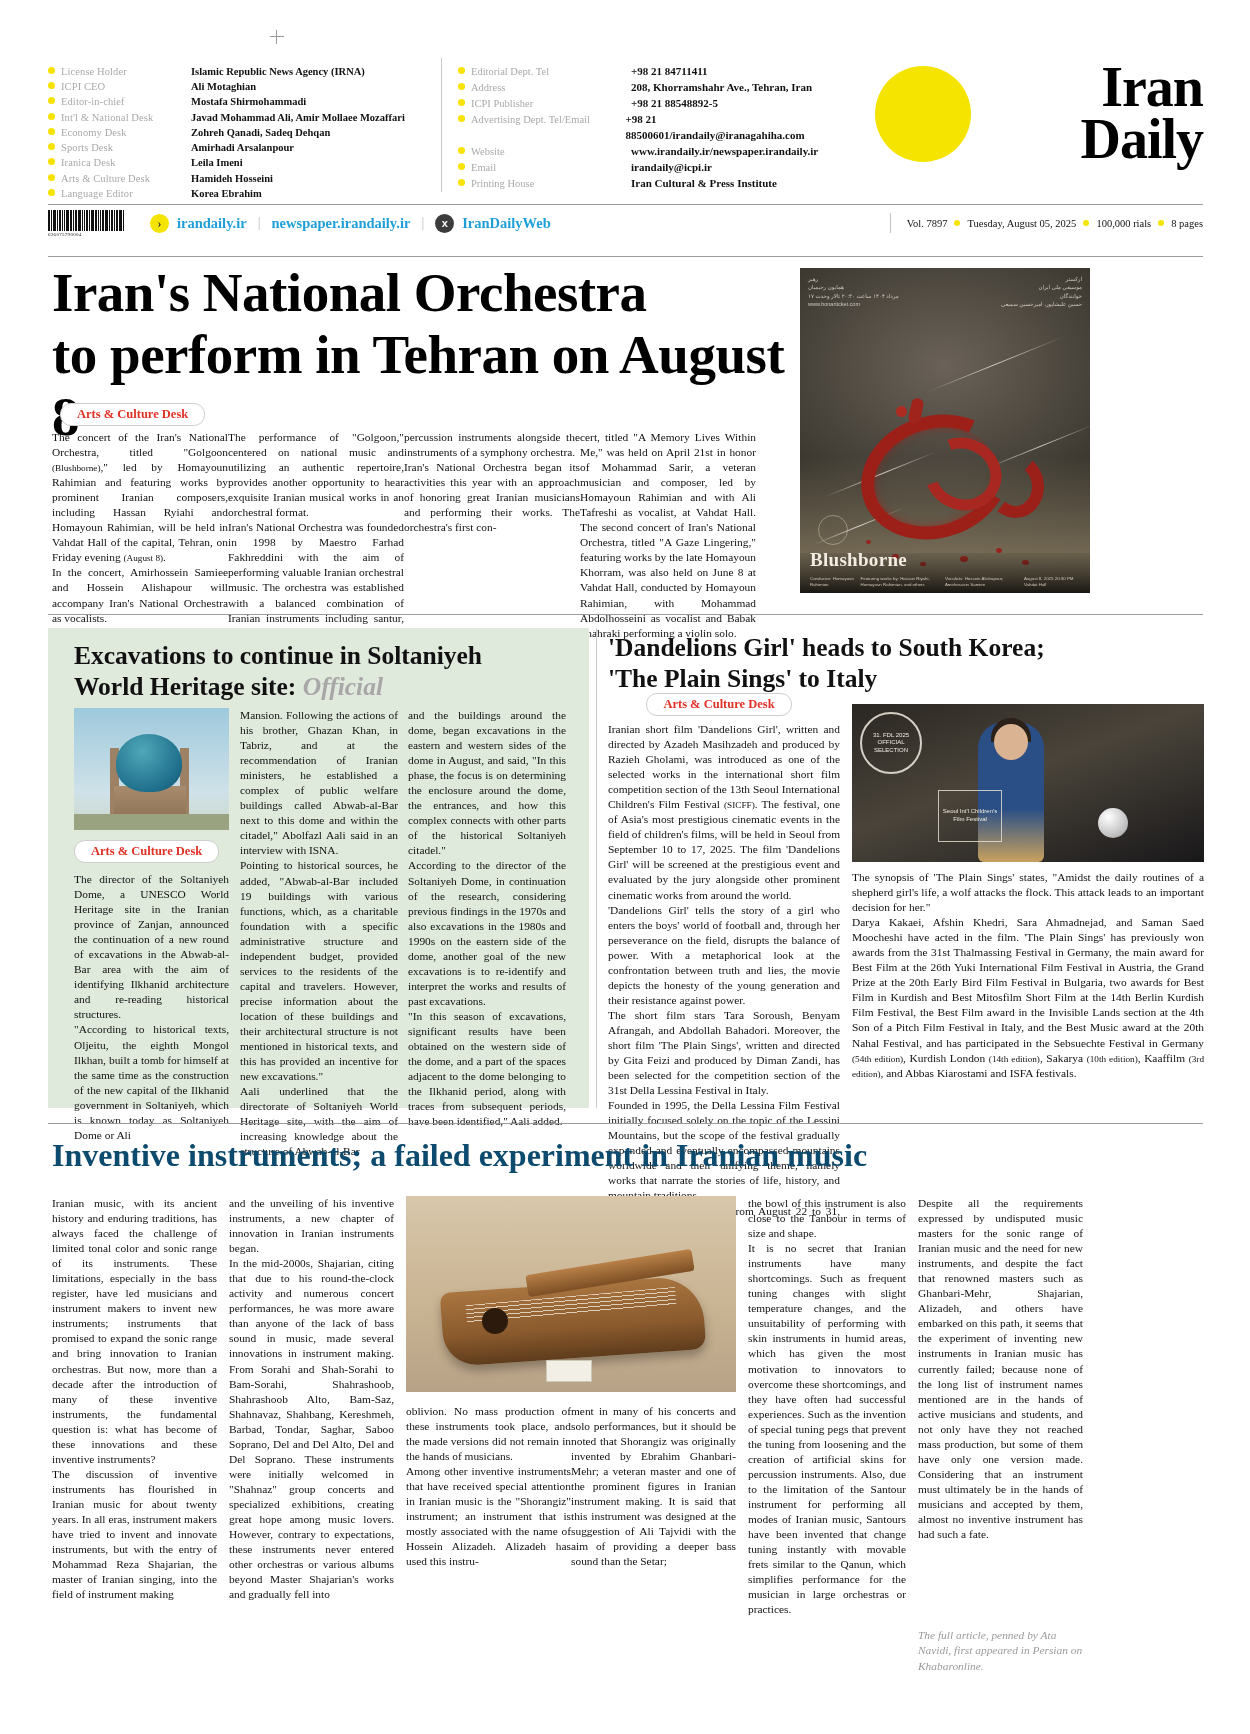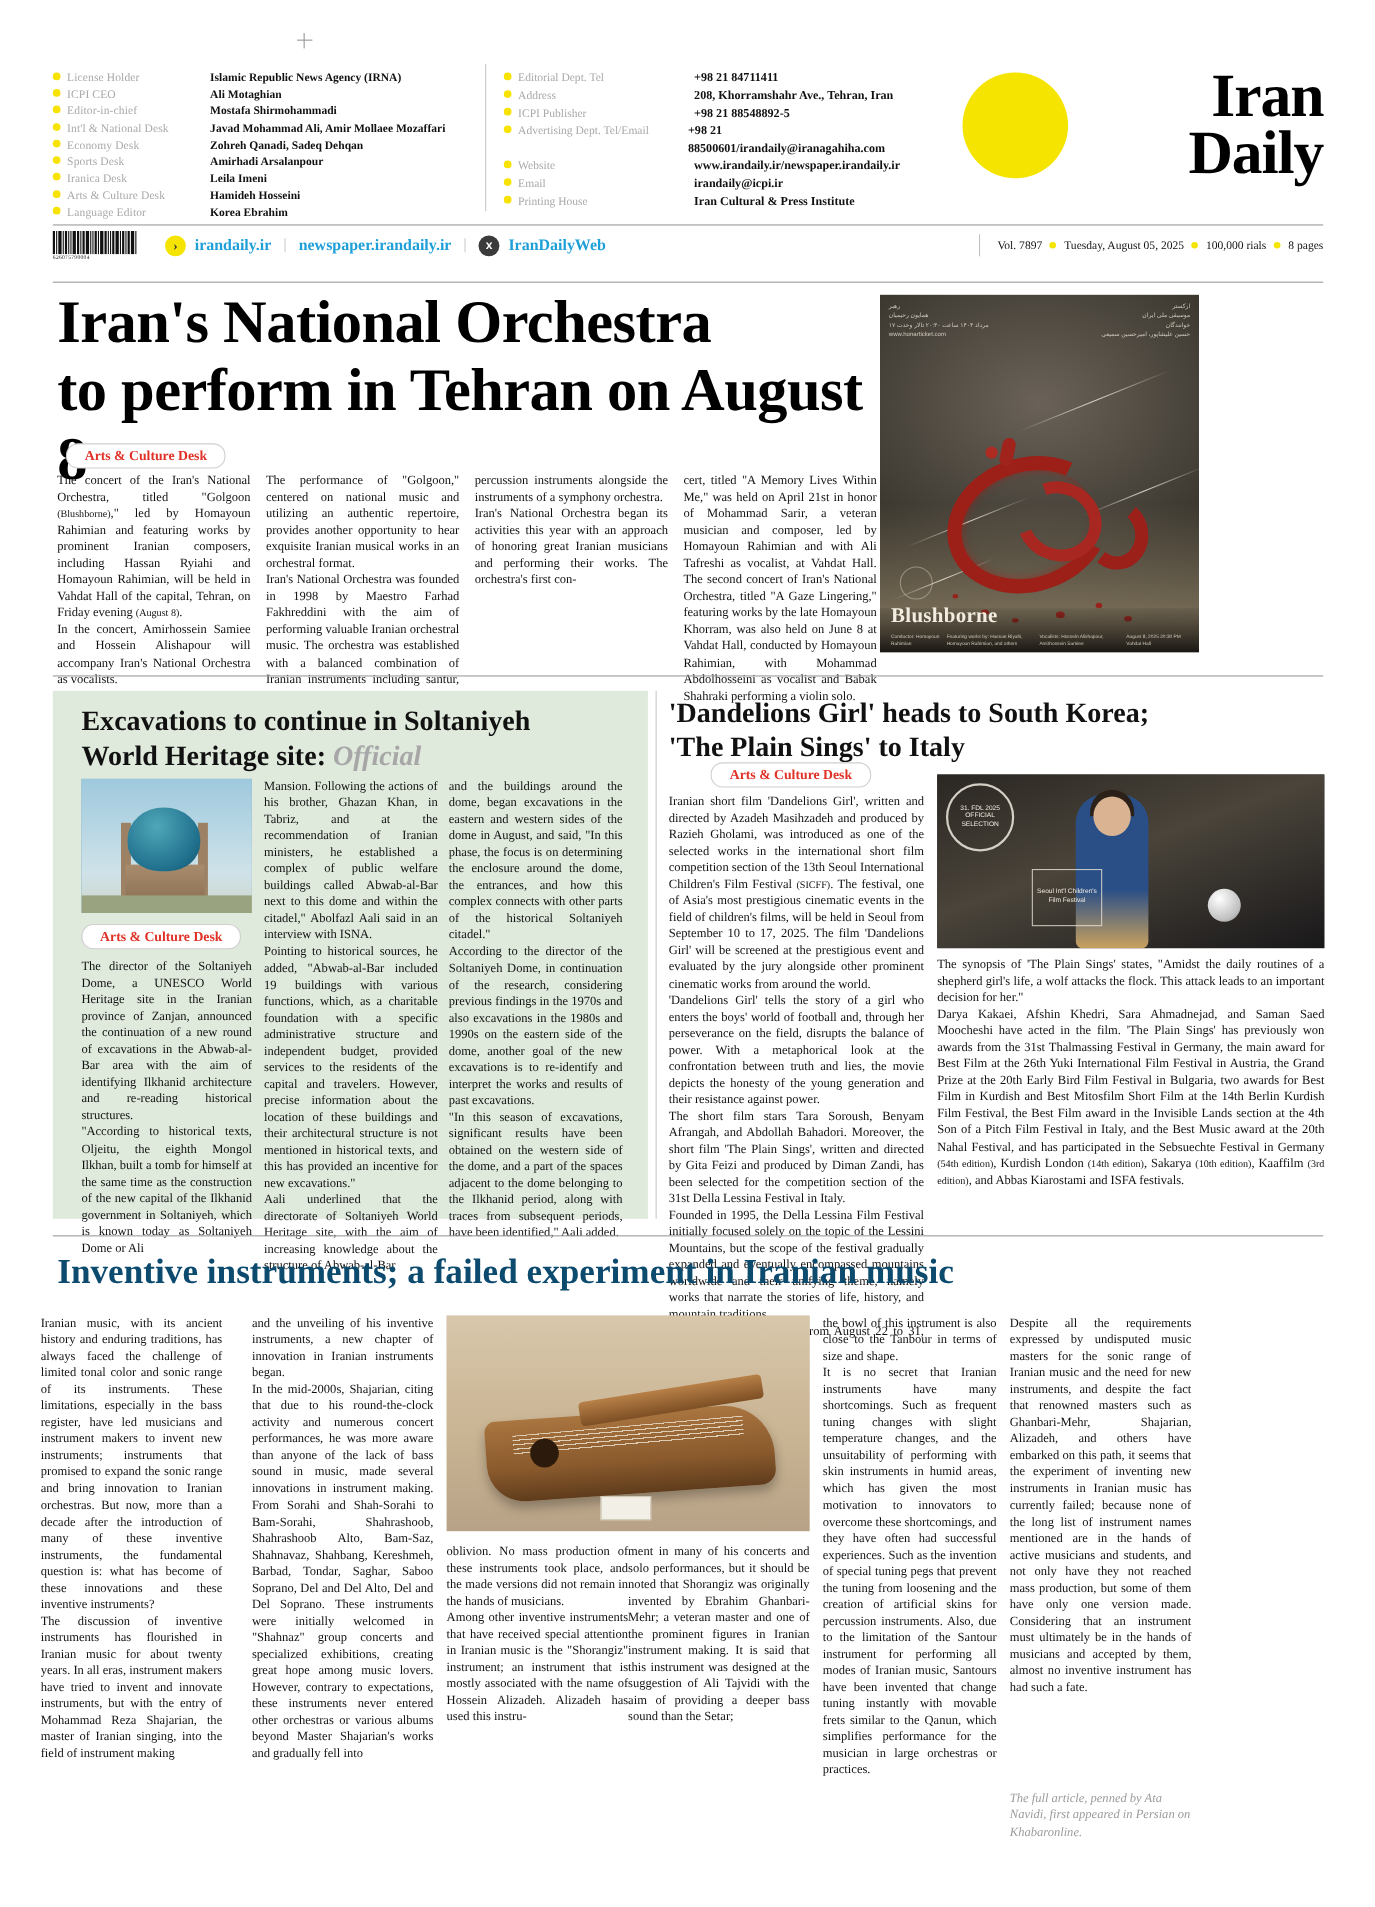--- a/index.html
+++ b/index.html
@@ -111,21 +111,21 @@
     letter-spacing:-.5px; color:#000;
   }
   .deskbadge {
     display:inline-block; border:1px solid #cfcfcf; border-radius:11px;
     padding:3px 16px; font-size:12.5px; font-weight:bold; color:#E03127;
     font-family:"Liberation Serif", serif; background:#fff;
     white-space:nowrap;
   }
   .lead-cols {
     position:absolute; left:52px; top:400px; width:745px;
-    display:flex; gap:14px;
+    display:flex; 
   }
   .lead-col { width:176px; }
   .body-text {
     font-size:11.4px; line-height:1.32; text-align:justify;
     font-family:"Liberation Serif", serif; color:#111;
   }
   .body-text p { margin:0; }
   .small-inline { font-size:9.2px; }
 
   .poster {
@@ -282,21 +282,21 @@
     font-family:"Liberation Sans", sans-serif; line-height:1.3; padding:2px;
   }
 
   
   .bottom-rule { position:absolute; left:48px; top:1123px; width:1155px; border-top:1px solid #9c9c9c; }
   .bottom-title {
     position:absolute; left:52px; top:1136px; width:1000px;
     font-family:"Liberation Serif", serif; font-weight:bold;
     font-size:32px; line-height:1.2; color:#0c4a6e;
   }
-  .bot-c1 { position:absolute; left:37px; top:1196px; width:165px; }
+  .bot-c1 { position:absolute; left:52px; top:1196px; width:165px; }
   .bot-c2 { position:absolute; left:229px; top:1196px; width:165px; }
   .bot-c3 { position:absolute; left:406px; top:1404px; width:165px; }
   .bot-c4 { position:absolute; left:571px; top:1196px; width:165px; }
   .bot-c5 { position:absolute; left:748px; top:1196px; width:158px; }
   .bot-c6 { position:absolute; left:918px; top:1196px; width:165px; }
   .bot-c7 { position:absolute; left:918px; top:1628px; width:165px; }
   .note-italic {
     font-style:italic; color:#9b9b9b; font-size:11.4px; line-height:1.34;
     font-family:"Liberation Serif", serif;
   }

